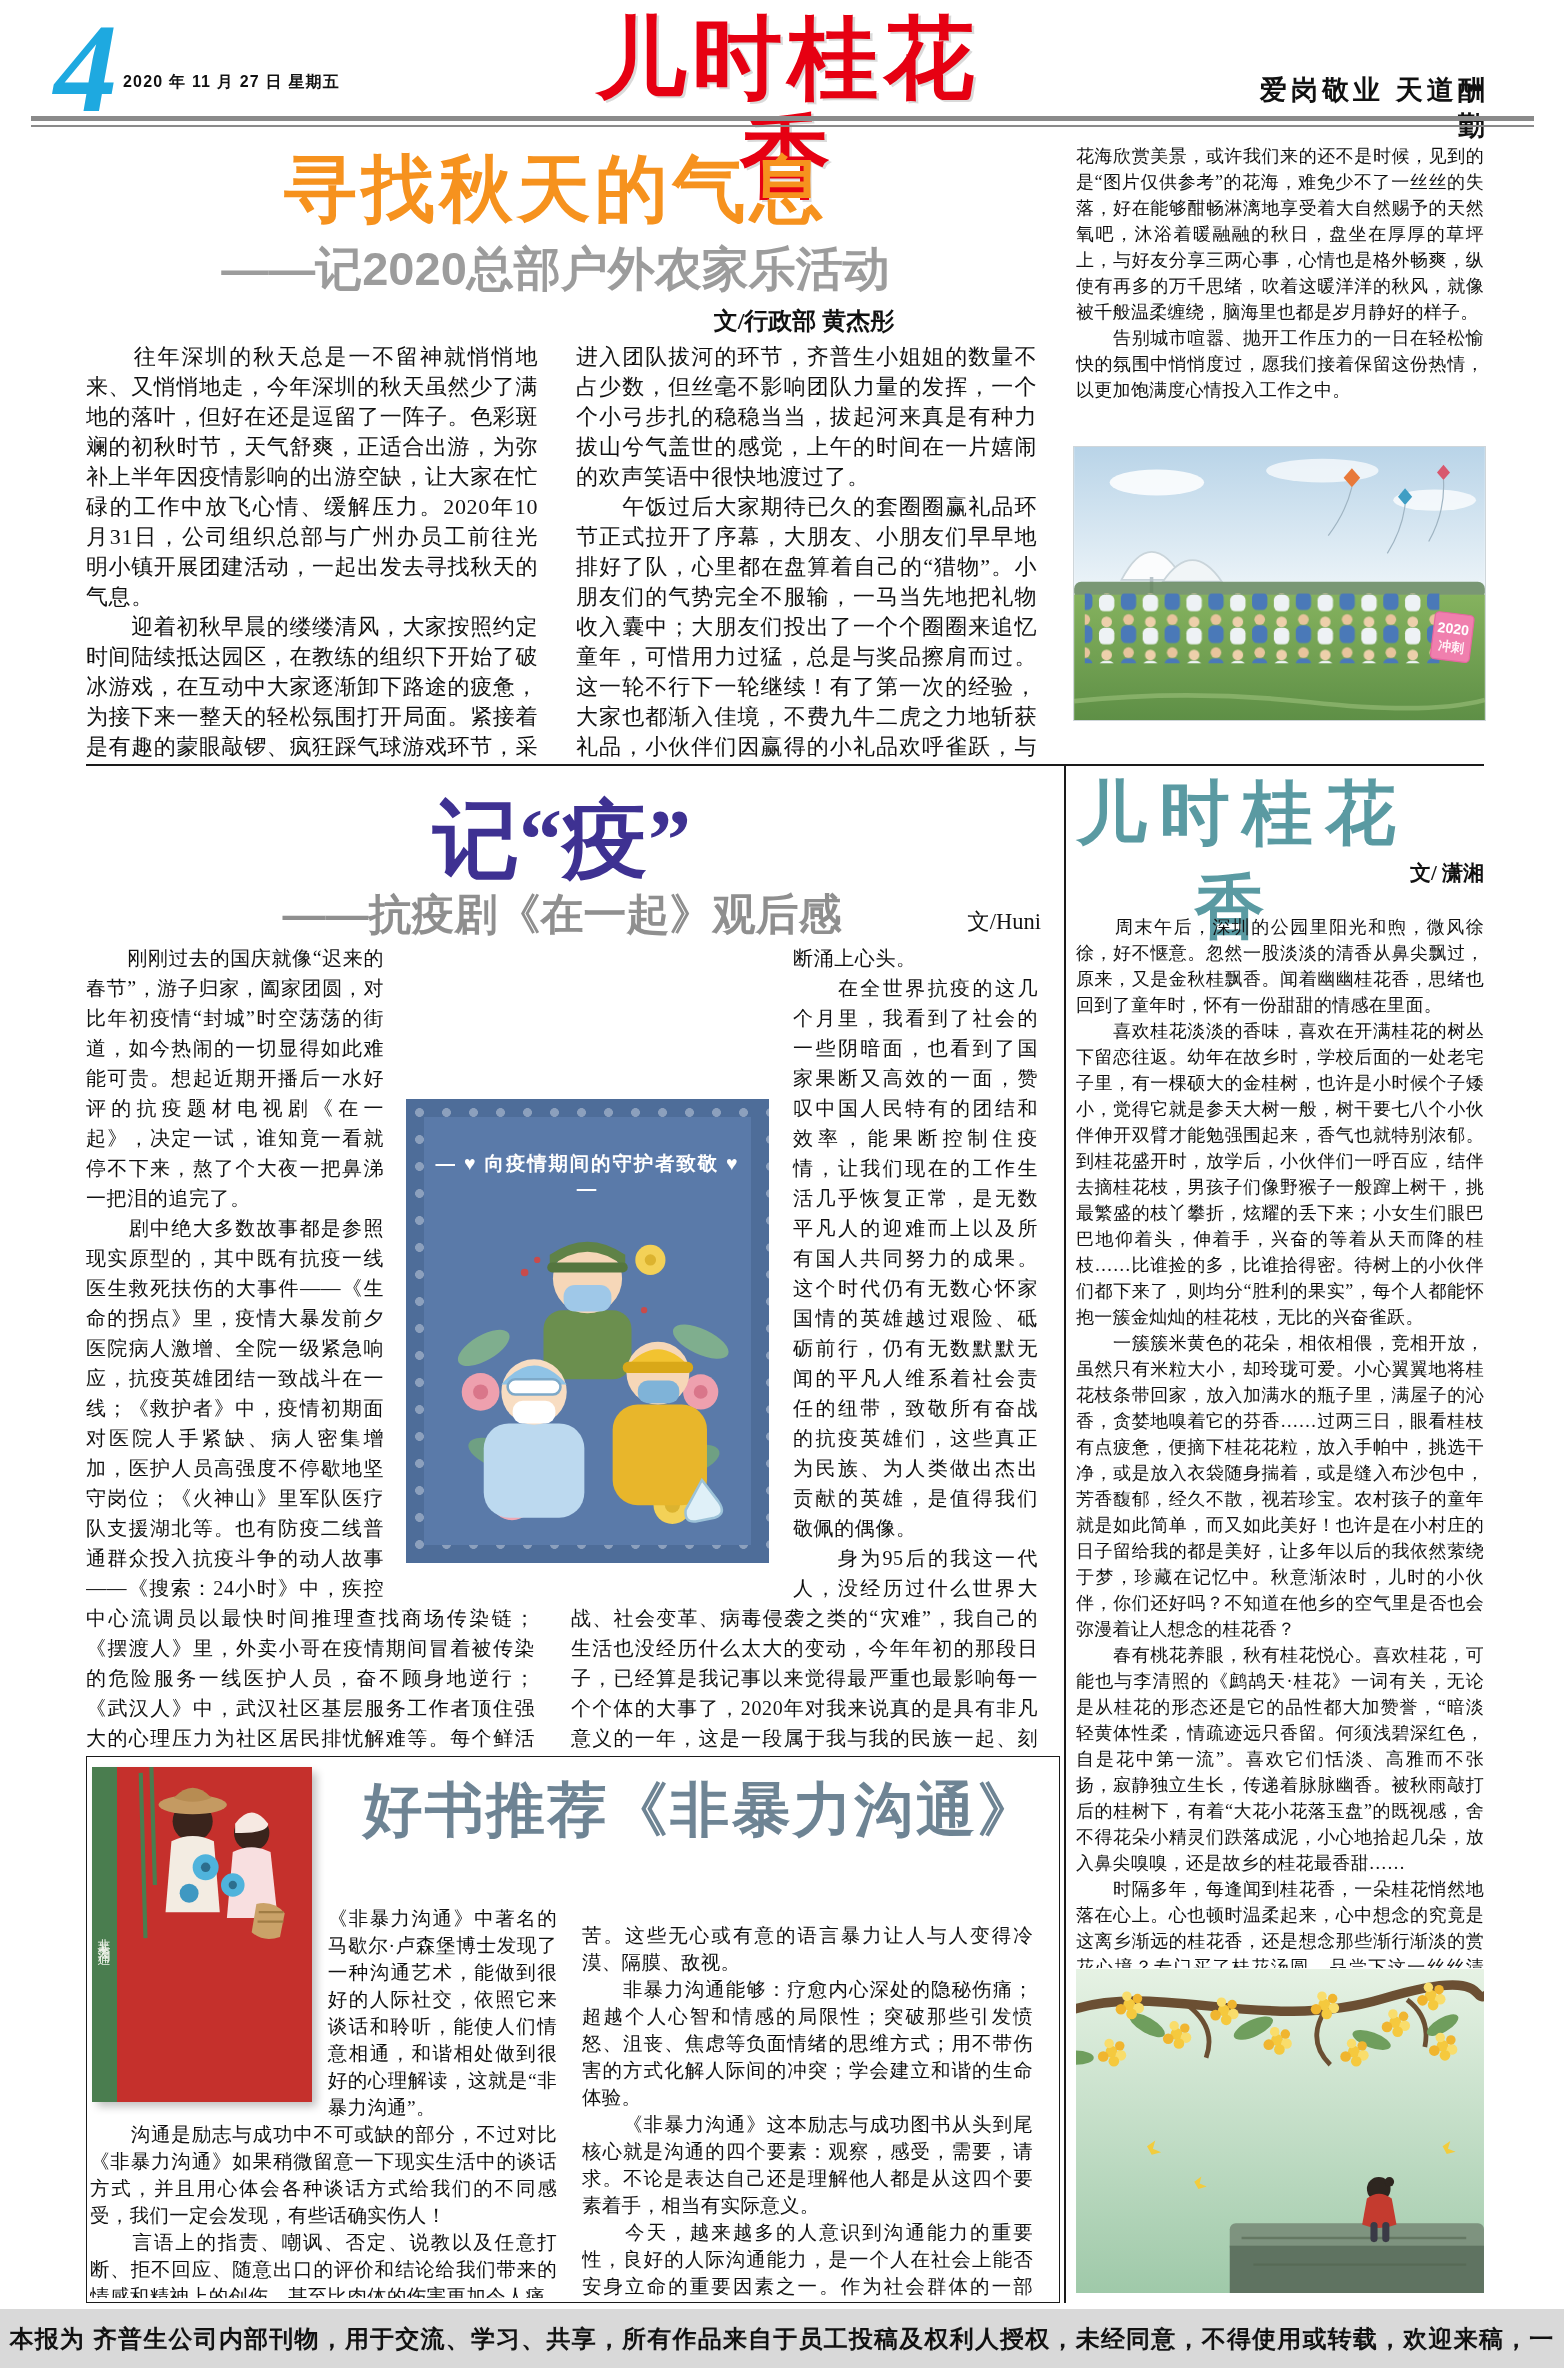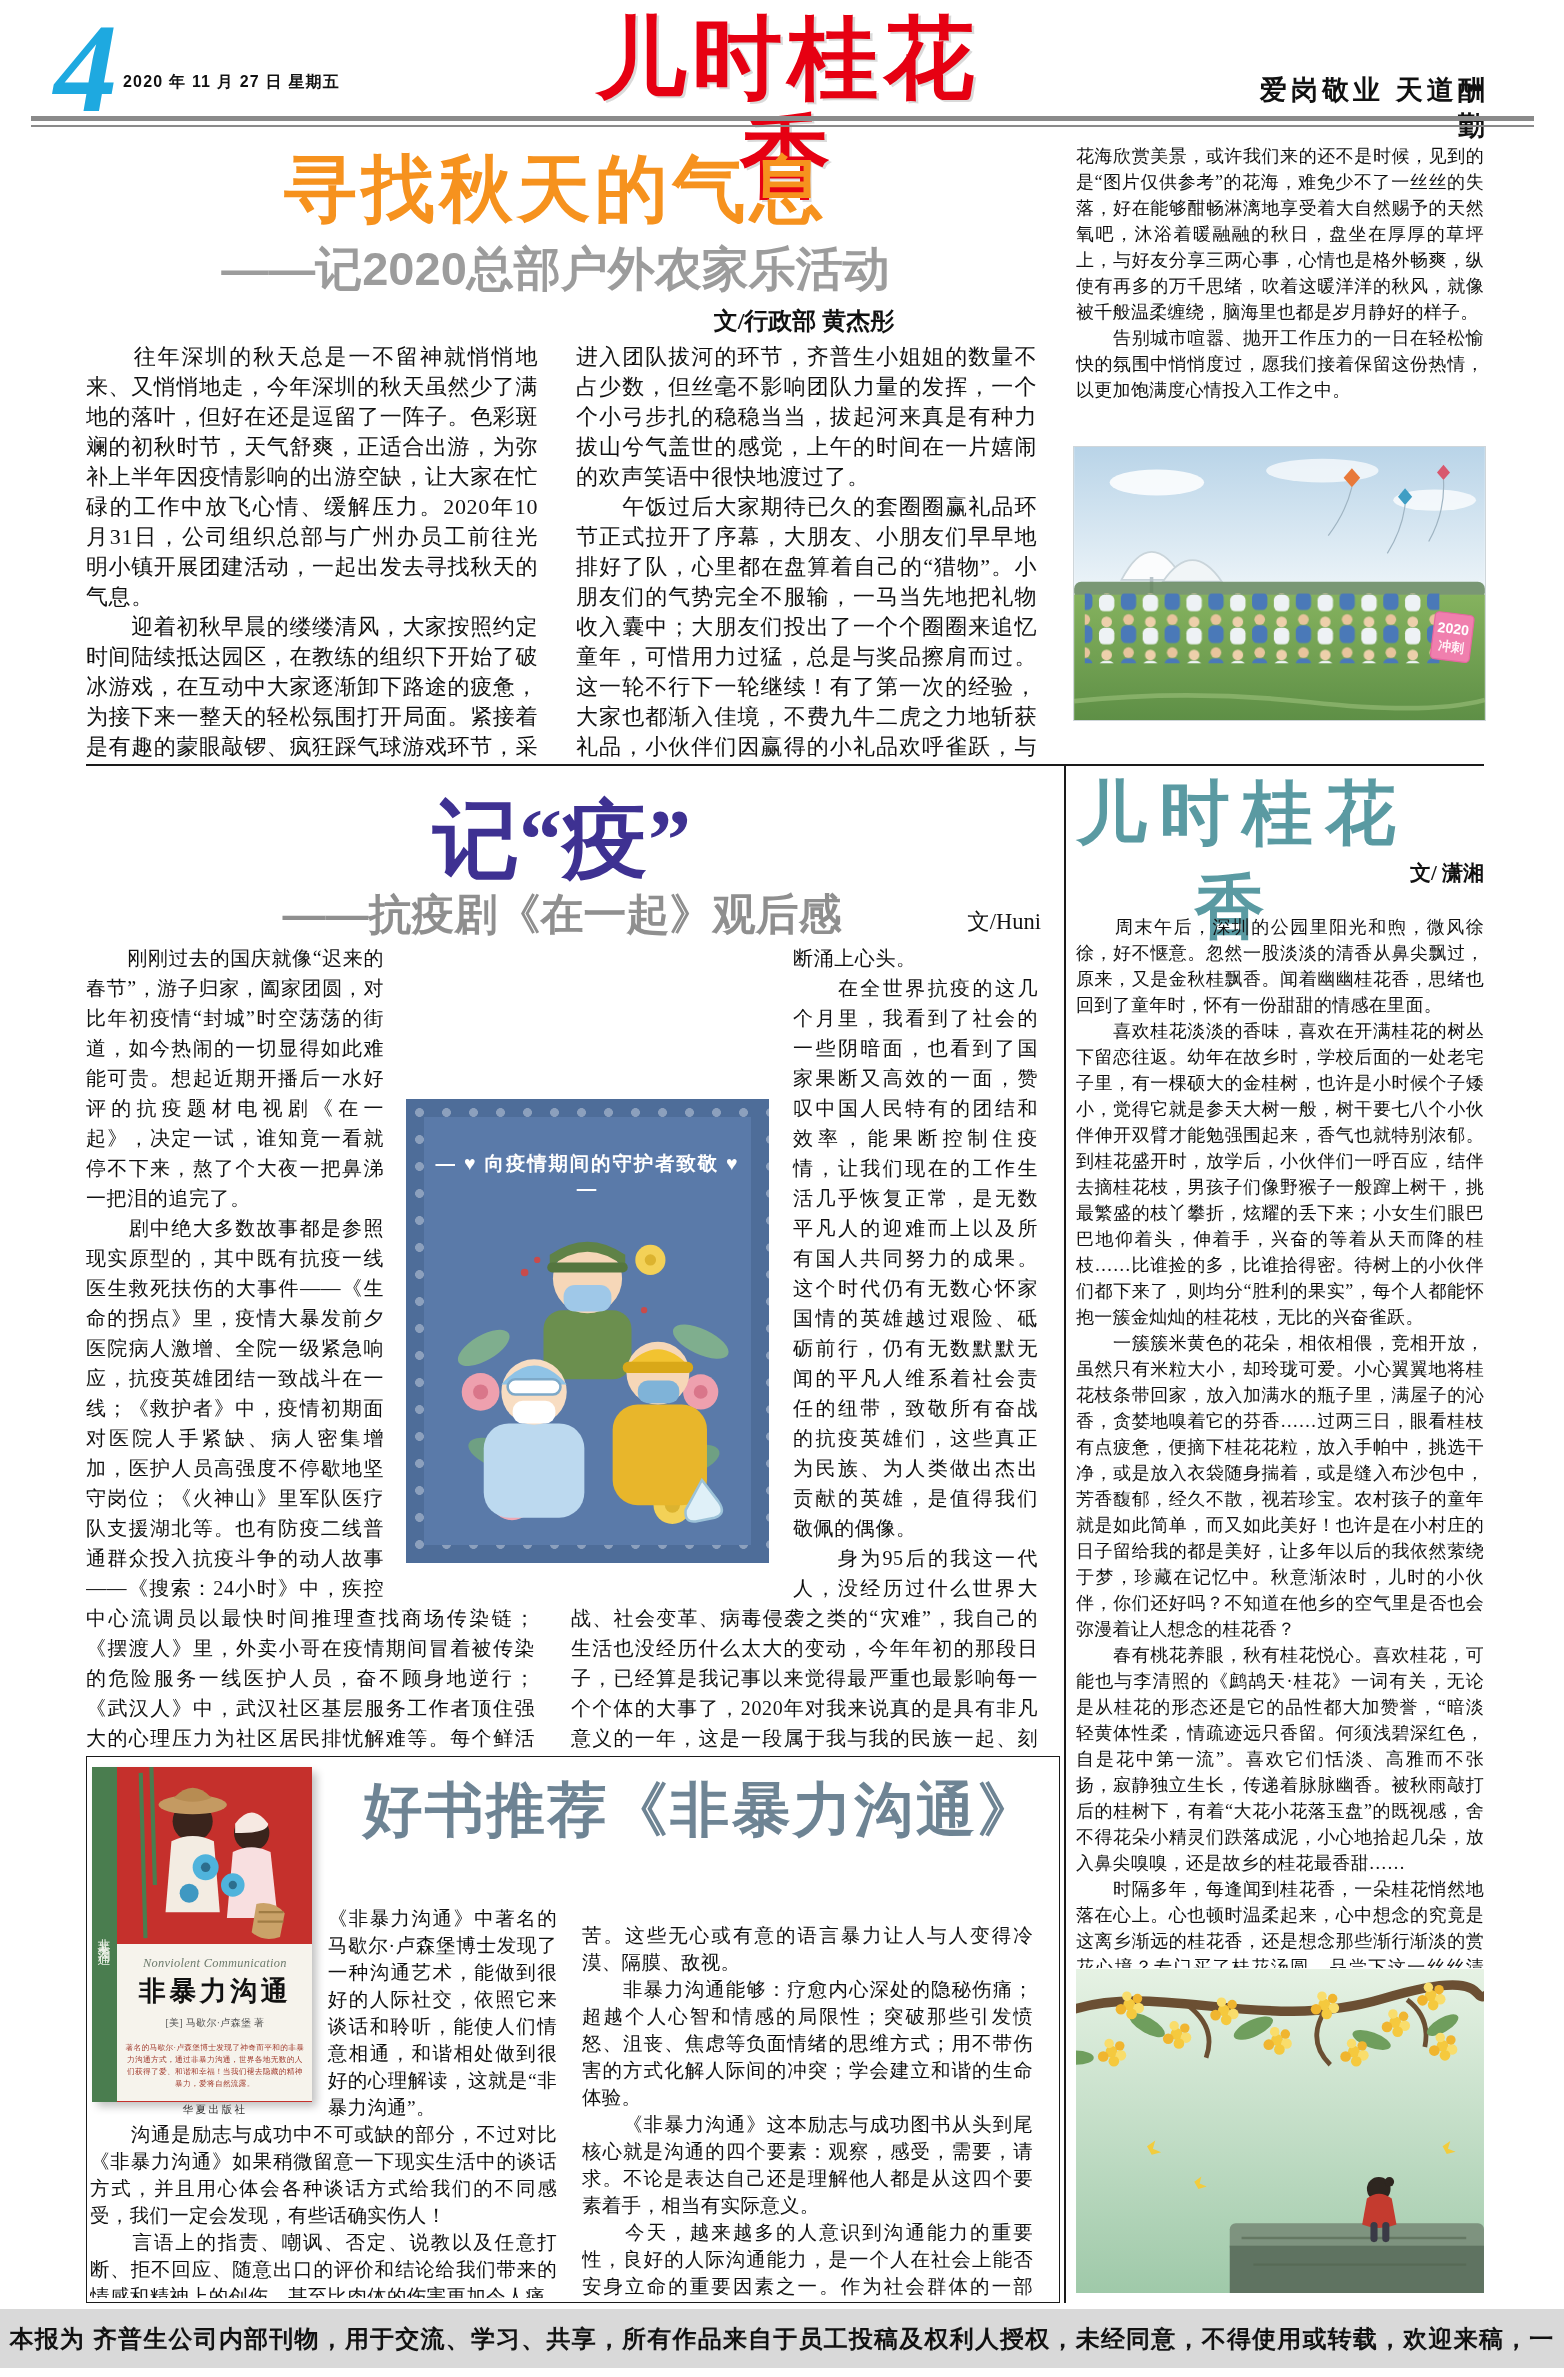--- a/index.html
+++ b/index.html
@@ -319,27 +319,20 @@
       <g>
         <circle cx="150" cy="170" r="22" fill="#4fb3dc"></circle>
           <circle cx="150" cy="170" r="8" fill="#2c6e8e"></circle>
         <circle cx="196" cy="200" r="20" fill="#4fb3dc"></circle>
           <circle cx="196" cy="200" r="7" fill="#2c6e8e"></circle>
         <circle cx="122" cy="214" r="16" fill="#3f98c2"></circle>
         <path d="M236,232 q30,-6 48,16 l-8,40 q-28,10 -48,-8 Z" fill="#caa268"></path>
         <path d="M240,246 h42 M238,262 h44" stroke="#a07c44" stroke-width="4"></path>
       </g>
     </svg>
-    <div class="bband">
-      <div class="ben">Nonviolent Communication</div>
-      <div class="bcn sans">非暴力沟通</div>
-      <div class="bau">[美] 马歇尔·卢森堡 著</div>
-      <div class="btag">著名的马歇尔·卢森堡博士发现了神奇而平和的非暴力沟通方式，通过非暴力沟通，世界各地无数的人们获得了爱、和谐和幸福！当我们褪去隐藏的精神暴力，爱将自然流露。</div>
-      <div class="bpub">华夏出版社</div>
-    </div>
   </div>
   <span class="bsp"></span>
   <span class="flow">　　《非暴力沟通》中著名的马歇尔·卢森堡博士发现了一种沟通艺术，能做到很好的人际社交，依照它来谈话和聆听，能使人们情意相通，和谐相处做到很好的心理解读，这就是“非暴力沟通”。
 　　沟通是励志与成功中不可或缺的部分，不过对比《非暴力沟通》如果稍微留意一下现实生活中的谈话方式，并且用心体会各种谈话方式给我们的不同感受，我们一定会发现，有些话确实伤人！
 　　言语上的指责、嘲讽、否定、说教以及任意打断、拒不回应、随意出口的评价和结论给我们带来的情感和精神上的创伤，甚至比肉体的伤害更加令人痛</span>
 </div>
 
 <div class="abs bk-right bookcol just">
   <span class="flow">苦。这些无心或有意的语言暴力让人与人变得冷漠、隔膜、敌视。
 　　非暴力沟通能够：疗愈内心深处的隐秘伤痛；超越个人心智和情感的局限性；突破那些引发愤怒、沮丧、焦虑等负面情绪的思维方式；用不带伤害的方式化解人际间的冲突；学会建立和谐的生命体验。

